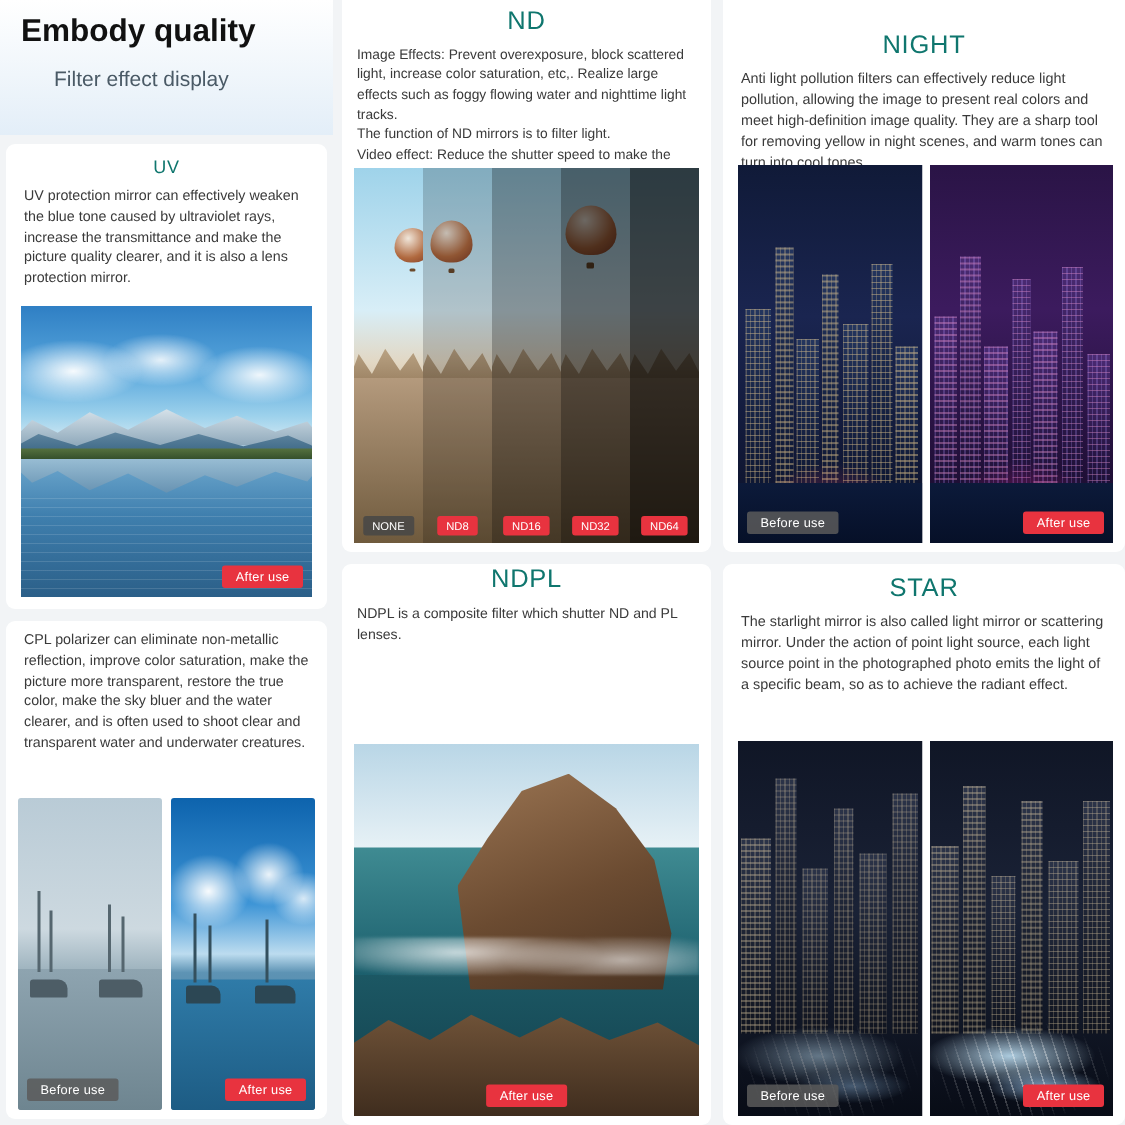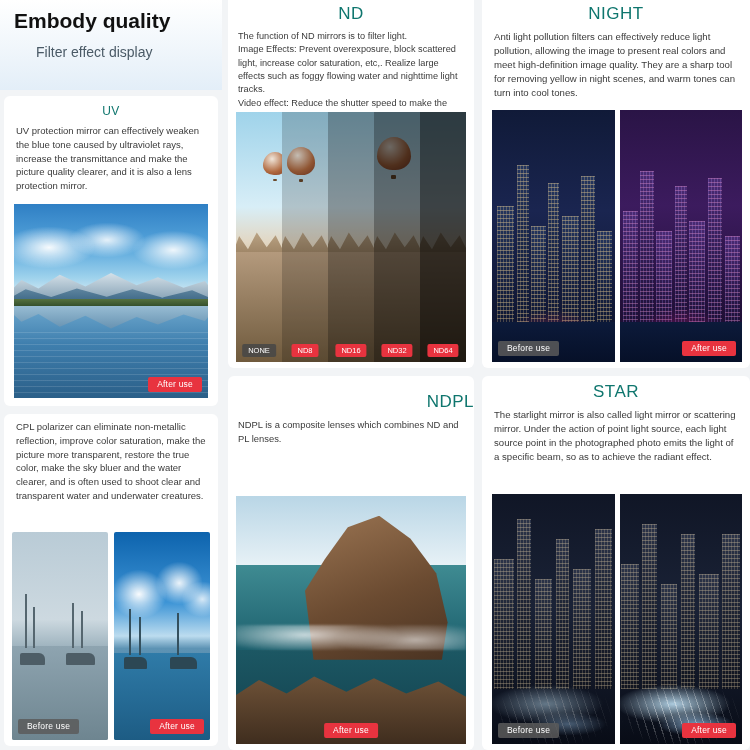--- a/index.html
+++ b/index.html
@@ -66,27 +66,27 @@
 
   
   #nd { left: 228px; top: 0; width: 246px; height: 368px; border-radius: 0 0 6px 6px; }
   #nd .card-title { margin-top: 4px; }
   #nd .card-body { padding: 6px 8px 0 10px; font-size: 9.2px; }
   #nd .strip { position: absolute; left: 8px; right: 8px; top: 112px; bottom: 6px; display: flex; }
   #nd .strip > div { flex: 1; position: relative; overflow: hidden; }
 
   
   #ndpl { left: 228px; top: 376px; width: 246px; height: 374px; }
-  #ndpl .card-title { margin-top: 16px; text-align: right; }
+  #ndpl .card-title { margin-top: 0; }
   #ndpl .card-body { padding: 6px 8px 0 10px; font-size: 9.4px; }
   #ndpl .photo-wrap { position: absolute; left: 8px; right: 8px; top: 120px; bottom: 6px; }
 
   
   #night { left: 482px; top: 0; width: 268px; height: 368px; border-radius: 0 0 6px 6px; }
-  #night .card-title { margin-top: 4px; text-align: center; }
+  #night .card-title { margin-top: 20px; text-align: center; }
   #night .card-body { padding: 6px 10px 0 12px; font-size: 9.6px; }
   #night .pair { position: absolute; left: 10px; right: 8px; top: 110px; bottom: 6px; display: flex; gap: 5px; }
   #night .pair > div { flex: 1; position: relative; overflow: hidden; }
 
   
   #star { left: 482px; top: 376px; width: 268px; height: 374px; }
   #star .card-title { margin-top: 6px; }
   #star .card-body { padding: 6px 10px 0 12px; font-size: 9.6px; }
   #star .pair { position: absolute; left: 10px; right: 8px; top: 118px; bottom: 6px; display: flex; gap: 5px; }
   #star .pair > div { flex: 1; position: relative; overflow: hidden; }
@@ -327,22 +327,22 @@
           <div class="boat" style="left:58%;width:28%"></div>
         </div>
         <span class="tag tag-red tag-br">After use</span>
       </div>
     </div>
   </div>
 
   <div id="nd" class="card">
     <div class="card-title">ND</div>
     <div class="card-body">
+      <div>Image Effects: Prevent overexposure, block scattered light, increase color saturation, etc,. Realize large effects such as foggy flowing water and nighttime light tracks.</div>
       <div>The function of ND mirrors is to filter light.</div>
-      <div>Image Effects: Prevent overexposure, block scattered light, increase color saturation, etc,. Realize large effects such as foggy flowing water and nighttime light tracks.</div>
       <div>Video effect: Reduce the shutter speed to make the video image have appropriate dynamic blur and look more comfortable.</div>
     </div>
     <div class="strip">
       <div>
         <div class="scene sc-nd">
           <div class="ridge"></div>
             <div class="ground"></div>
           <div class="balloon" style="left:58%;top:16%;width:52%">
               <div class="env"></div>
               <div class="basket"></div>
@@ -389,21 +389,21 @@
           <div class="nd-dim" style="opacity:.72"></div>
         </div>
         <span class="nd-tag" style="background:#e8333f">ND64</span>
       </div>
     </div>
   </div>
 
   <div id="ndpl" class="card">
     <div class="card-title">NDPL</div>
     <div class="card-body">
-      <div>NDPL is a composite lenses which combines ND and PL lenses.</div>
+      <div>NDPL is a composite filter which shutter ND and PL lenses.</div>
     </div>
     <div class="photo-wrap">
       <div class="scene sc-rock">
         <div class="sky"></div>
         <div class="sea"></div>
         <div class="cliff"></div>
         <div class="foam"></div>
         <div class="rocks"></div>
       </div>
       <span class="tag tag-red tag-bc">After use</span>

